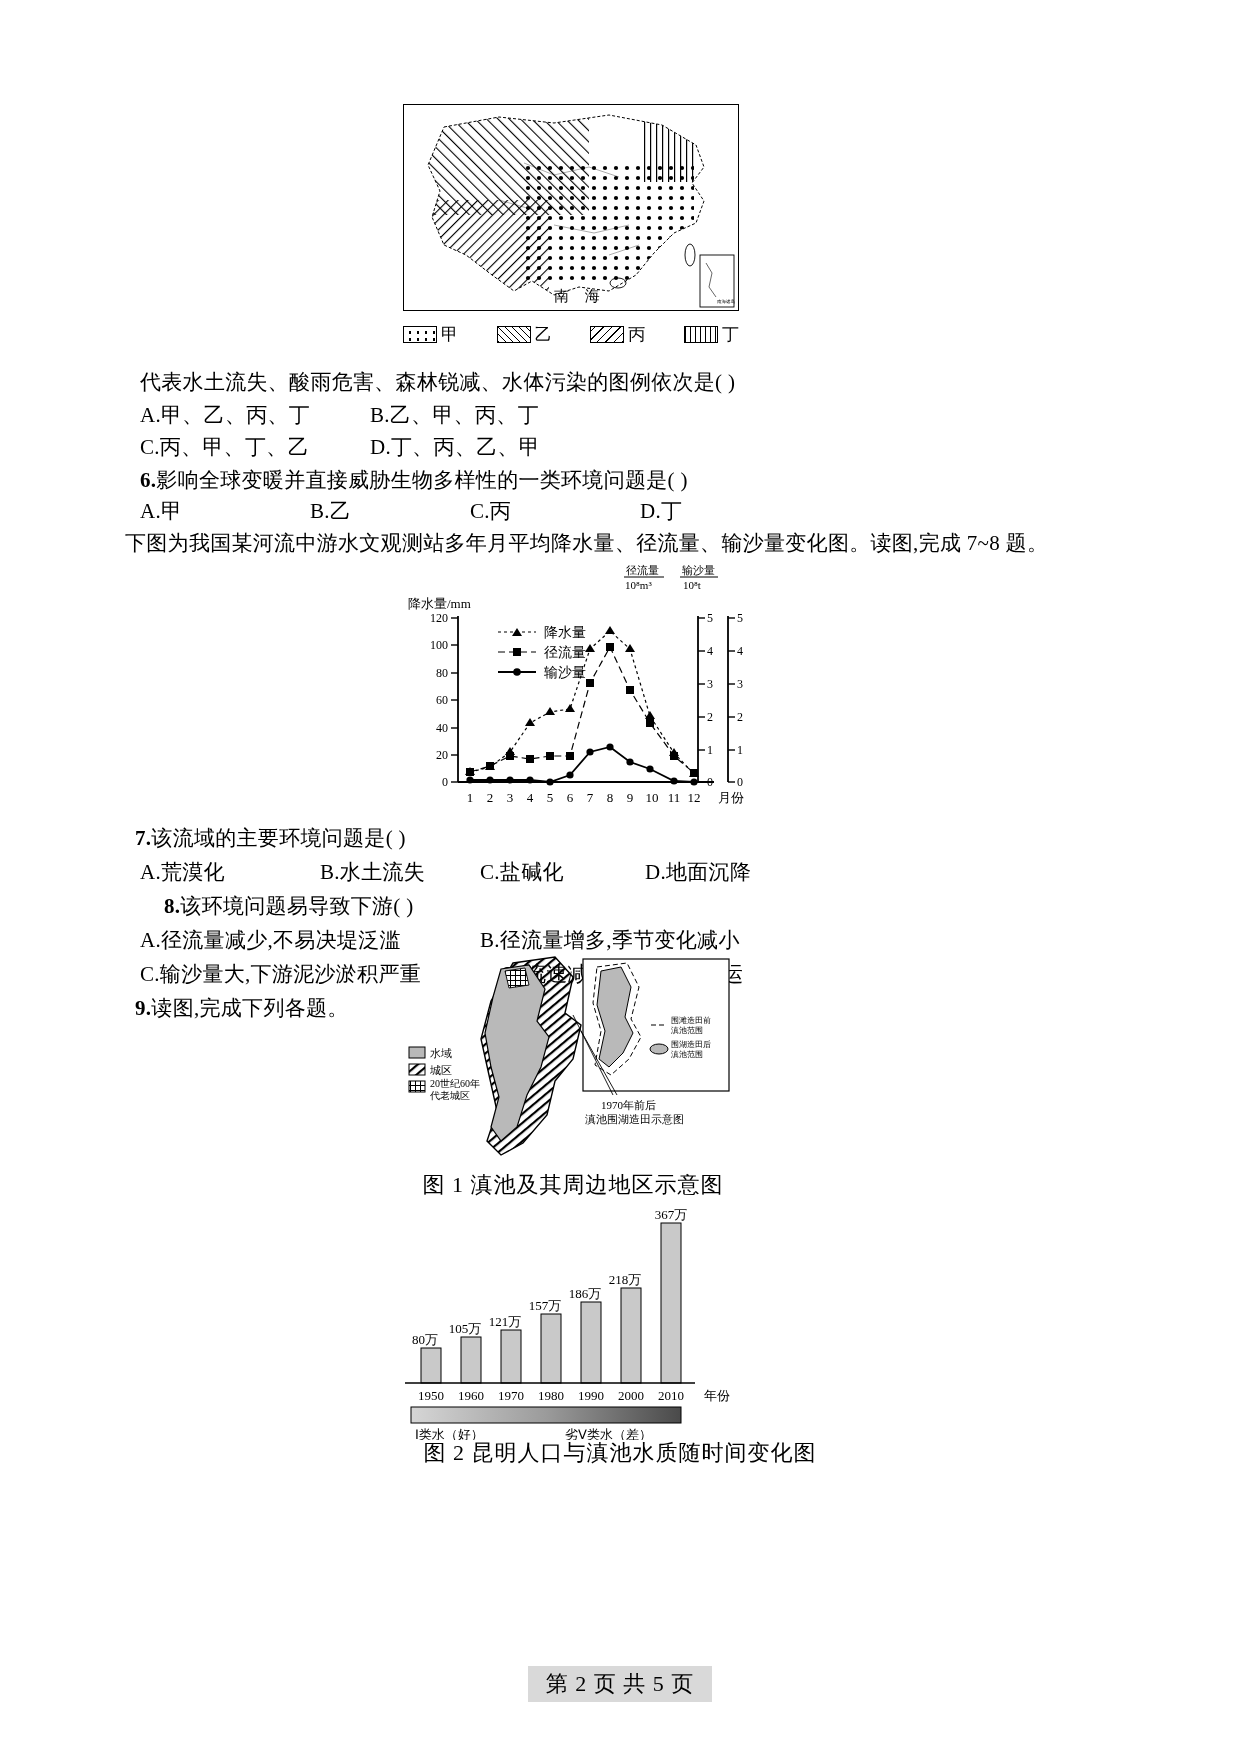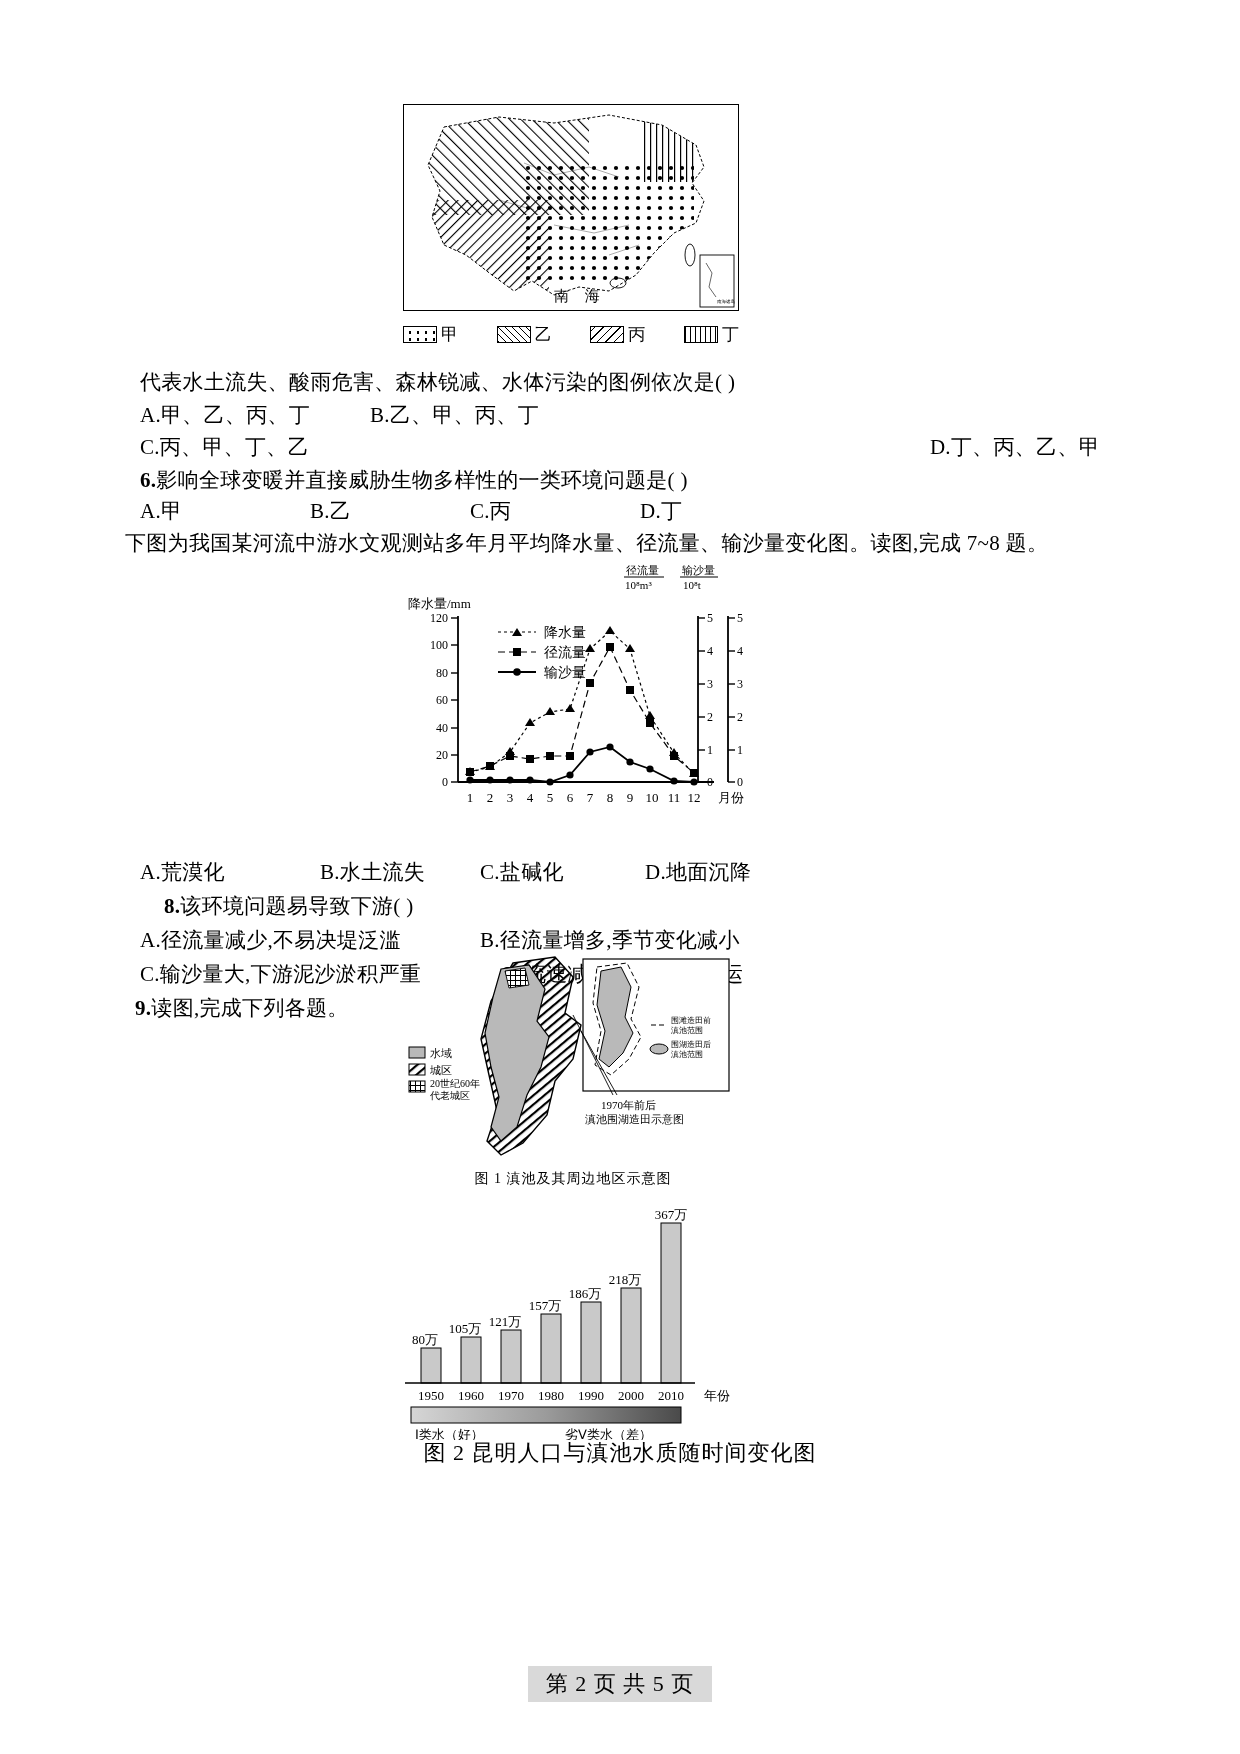--- a/index.html
+++ b/index.html
@@ -28,21 +28,21 @@
   .pat-hatch-r{background-image:repeating-linear-gradient(45deg,#000 0 1px,transparent 1px 5px);}
   .pat-hatch-l{background-image:repeating-linear-gradient(-45deg,#000 0 1px,transparent 1px 6px);}
   .pat-vert{background-image:repeating-linear-gradient(90deg,#000 0 1px,transparent 1px 5px);}
 
   
   #chart7{position:absolute;left:398px;top:560px;width:360px;height:260px;}
 
   
   #fig1{position:absolute;left:405px;top:955px;width:330px;height:215px;}
   #fig1-cap{position:absolute;left:403px;top:1170px;width:340px;text-align:center;
-    font-size:14px;letter-spacing:1px;}
+    font-size:22px;letter-spacing:1px;}
 
   
   #fig2{position:absolute;left:395px;top:1195px;width:350px;height:245px;}
   #fig2-cap{position:absolute;left:300px;top:1438px;width:640px;text-align:center;
     font-size:22px;letter-spacing:1px;}
 
   
   #footer{position:absolute;left:0;right:0;top:1666px;text-align:center;font-size:22px;}
   #footer .bar{display:inline-block;background:#d9d9d9;padding:3px 18px;letter-spacing:1px;}
 
@@ -129,21 +129,21 @@
     </span>
   </div>
 
   <div class="q row" style="position:absolute;left:140px;top:405px;width:960px;">
     <span class="opt" style="width:230px">A.甲、乙、丙、丁</span>
     <span class="opt">B.乙、甲、丙、丁</span>
   </div>
   <div class="q" style="position:absolute;left:140px;top:372px;width:960px;">
     <span>代表水土流失、酸雨危害、森林锐减、水体污染的图例依次是(        )</span>
   </div>
-  <div class="q row" style="position:absolute;left:140px;top:437px;width:960px;justify-content:space-between;">
+  <div class="q row" style="position:absolute;left:140px;top:437px;width:960px;">
     <span class="opt" style="width:230px">C.丙、甲、丁、乙</span>
     <span class="opt">D.丁、丙、乙、甲</span>
   </div>
 
   <div class="q" style="position:absolute;left:140px;top:470px;width:960px;">
     <span class="qnum">6.</span><span>影响全球变暖并直接威胁生物多样性的一类环境问题是(        )</span>
   </div>
   <div class="q row" style="position:absolute;left:140px;top:501px;width:960px;">
     <span class="opt" style="width:170px">A.甲</span>
     <span class="opt" style="width:160px">B.乙</span>
@@ -291,20 +291,23 @@
         <rect x="115" y="88" width="8" height="8" fill="#000"></rect>
         <text x="146" y="97" font-size="14">径流量</text>
 
         <line x1="100" y1="112" x2="138" y2="112" stroke="#000" stroke-width="1.8"></line>
         <circle cx="119" cy="112" r="3.8" fill="#000"></circle>
         <text x="146" y="117" font-size="14">输沙量</text>
       </g>
     </svg>
   </div>
 
+  <div class="q" style="position:absolute;left:135px;top:828px;width:960px;">
+    <span class="qnum">7.</span><span>该流域的主要环境问题是(        )</span>
+  </div>
   <div class="q row" style="position:absolute;left:140px;top:862px;width:960px;">
     <span class="opt" style="width:180px">A.荒漠化</span>
     <span class="opt" style="width:160px">B.水土流失</span>
     <span class="opt" style="width:165px">C.盐碱化</span>
     <span class="opt">D.地面沉降</span>
   </div>
 
   <div class="q" style="position:absolute;left:152px;top:896px;width:960px;margin-left:12px;">
     <span class="qnum">8.</span><span>该环境问题易导致下游(        )</span>
   </div>

